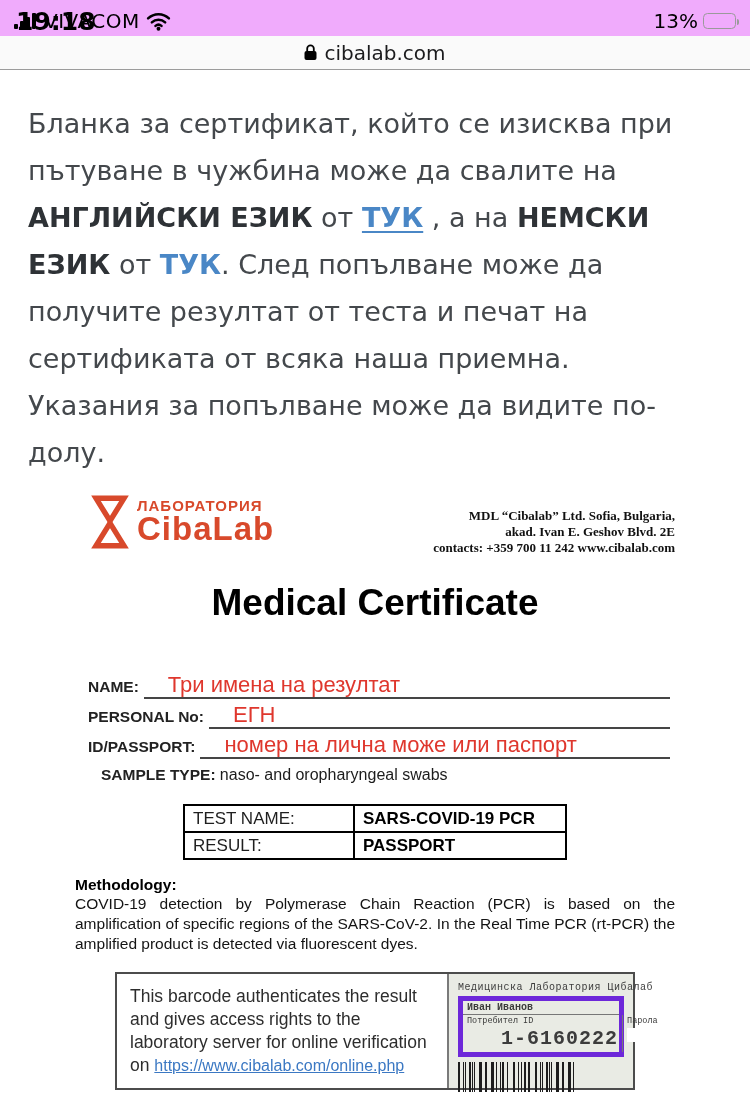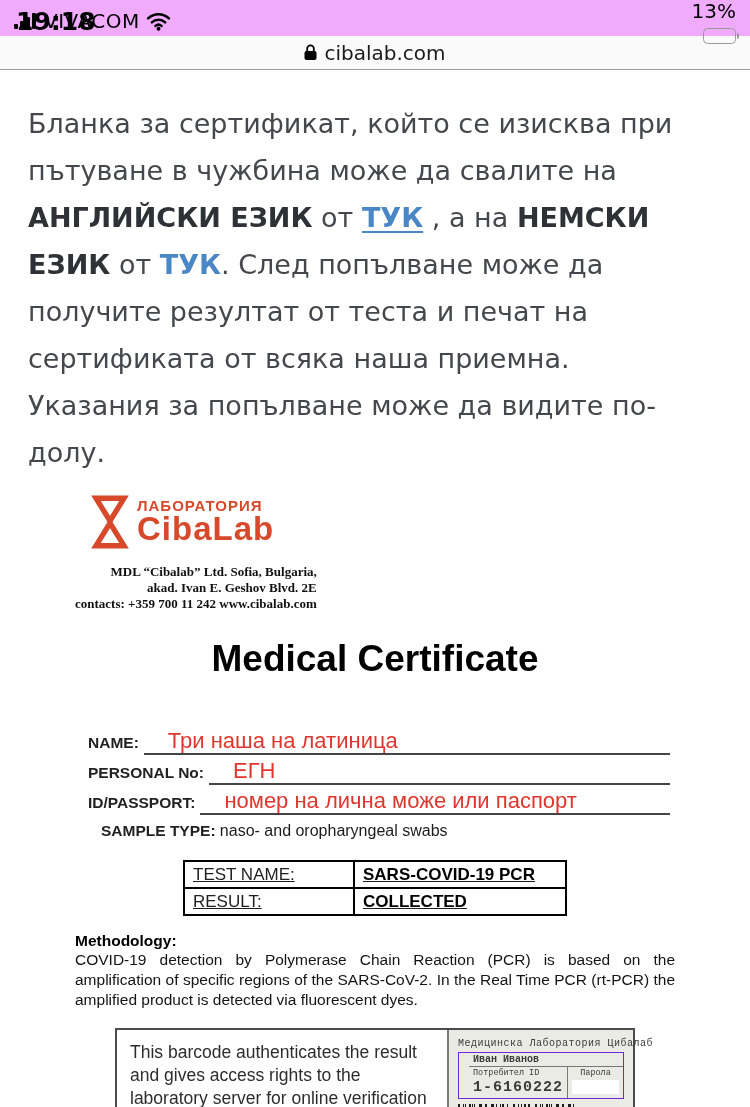--- a/index.html
+++ b/index.html
@@ -4,76 +4,76 @@
 <style>
   * { margin:0; padding:0; box-sizing:border-box; }
   html,body { width:750px; background:#ffffff; font-family:"DejaVu Sans", sans-serif; }
   body { min-height:1107px; position:relative; }
 
   
   .statusbar { height:36px; background:#f0abfc; display:flex; align-items:center; padding:6px 14px 0 14px; position:relative; }
   .sb-left { display:flex; align-items:center; gap:6px; }
   .sb-carrier { font-size:20px; color:#000; letter-spacing:0.5px; }
   .sb-time { position:absolute; left:16px; right:0; font-size:25px; font-weight:700; color:#000; }
-  .sb-right { margin-left:auto; display:flex; align-items:flex-end; gap:5px; z-index:2;flex-direction:column; }
+  .sb-right { margin-left:auto; display:flex; align-items:center; gap:5px; z-index:2; }
   .sb-batt-pct { font-size:20px; color:#000; }
   .batt { width:33px; height:16px; border:1.5px solid #9a9a9a; border-radius:4.5px; position:relative; padding:1.5px; }
   .batt-fill { width:15%; height:100%; background:#ff3b30; border-radius:1.5px; }
   .batt-tip { position:absolute; right:-4px; top:4.5px; width:2.5px; height:6px; background:#9a9a9a; border-radius:0 2px 2px 0; }
   .urlbar { height:34px; background:#fafafa; border-bottom:1.5px solid #9c9c9c; display:flex; align-items:center; justify-content:center; gap:7px; }
   .url-text { font-size:20px; color:#1b1b1d; }
 
   
   .intro { margin:30px 28px 0 28px; width:660px; font-size:27px; line-height:47px; color:#44484c; }
   .intro b { color:#2e3236; }
   .lnk { color:#4a87c6; font-weight:700; text-decoration:none; }
   .lnk.u { text-decoration:underline; text-decoration-thickness:2px; text-underline-offset:4px; }
 
   
   .cert { width:600px; margin:18px auto 0 75px; font-family:"Liberation Sans", sans-serif; color:#1c1c1c; }
-  .cert-head { display:flex; justify-content:space-between; align-items:flex-start;flex-direction:column; }
+  .cert-head { display:flex; justify-content:space-between; align-items:flex-start; }
   .logo { display:flex; align-items:center; gap:4px; margin-left:12px; }
   .logo-text { color:#d8492b; }
   .logo-line1 { font-size:15px; font-weight:700; letter-spacing:1px; }
   .logo-line2 { font-size:33px; font-weight:700; letter-spacing:1px; margin-top:-4px; }
   .addr { font-family:"Liberation Serif", serif; font-weight:700; font-size:13px; line-height:16px; text-align:right; margin-top:14px; color:#111; }
   .cert-title { text-align:center; font-size:37px; font-weight:700; margin-top:26px; color:#000; }
 
   .fields { margin:48px 0 0 13px; width:582px; }
   .frow { display:flex; align-items:flex-end; margin-bottom:3px; }
   .flabel { font-size:15.5px; font-weight:700; white-space:nowrap; padding-bottom:3px; color:#222; }
   .fline { flex:1; margin-left:5px; border-bottom:2px solid #454545; }
   .fanno { display:block; font-size:22px; line-height:25px; color:#df372d; padding-left:24px; white-space:nowrap; overflow:hidden; }
   .frow.sample { margin-top:22px; }
   .frow.sample .fanno { font-size:19px; padding-left:8px; }
   .stype { margin:7px 0 0 13px; font-size:15.5px; }
   .stype .flabel { padding-bottom:0; }
   .stype-val { font-size:16px; font-weight:400; color:#1c1c1c; }
 
-  .rtable { border-collapse:collapse; margin:20px 0 16px 108px;text-decoration:underline; }
+  .rtable { border-collapse:collapse; margin:20px 0 16px 108px; }
   .rtable td { border:2px solid #000; font-size:17px; padding:2.5px 8px; }
   .rtable .t-label { width:170px; color:#1f1f1f; }
   .rtable .t-value { width:212px; font-weight:700; color:#000; }
 
   .meth { margin-top:11px; width:600px; }
   .meth-title { font-size:15.5px; font-weight:700; color:#000; }
   .meth-text { font-size:15.5px; line-height:20px; text-align:justify; color:#141414; }
 
   .bcbox { margin:18px 0 0 40px; width:520px; height:118px; border:2px solid #4c4c4c; display:flex; background:#fff; }
   .bc-left { flex:1; padding:11px 12px 0 13px; font-size:17.5px; line-height:23px; color:#2d2d2d; }
   .bc-link { font-size:16px; color:#3b78c3; text-decoration:underline; }
   .bc-right { width:186px; border-left:2px solid #7a7a7a; background:#e9ebe4; padding:8px 9px 0 9px; font-family:"Liberation Mono", monospace; color:#3c3c3c; }
   .lc-header { font-size:10px; letter-spacing:0.5px; white-space:nowrap; }
-  .lc-table { border:1px solid #6d28d9; margin-top:3px; background:#e9ebe4;padding-left:10px; }
+  .lc-table { border:5px solid #6d28d9; margin-top:3px; background:#e9ebe4; }
   .lc-name { font-size:10px; font-weight:700; padding:1px 4px; border-bottom:1px solid #777; }
   .lc-row { display:flex; }
   .lc-cell-id { flex:1.15; padding:1px 4px 2px 4px; border-right:1px solid #777; }
   .lc-cell-pw { flex:1; padding:1px 4px 2px 4px; text-align:center; }
   .lc-small { font-size:8.5px; white-space:nowrap; }
-  .lc-id { font-size:15px; font-weight:700; letter-spacing:1px; margin-top:1px; white-space:nowrap; }
+  .lc-id { font-size:20px; font-weight:700; letter-spacing:1px; margin-top:1px; white-space:nowrap;margin-left:34px; }
   .lc-input { background:#fff; height:14px; margin-top:2px; }
   .lc-barcode { margin-top:5px; height:30px; width:118px;
     background:
       repeating-linear-gradient(90deg,#1d1d1d 0 2px,transparent 2px 5px,#1d1d1d 5px 6px,transparent 6px 11px),
       repeating-linear-gradient(90deg,#1d1d1d 0 1px,transparent 1px 7px);
   }
 
   svg .stroke { fill:none; stroke:#000; stroke-width:2.4; stroke-linecap:round; }
 </style>
 </head>
@@ -134,21 +134,21 @@
       <div>contacts: +359 700 11 242 www.cibalab.com</div>
     </div>
   </div>
 
   <div class="cert-title">Medical Certificate</div>
 
   <div class="fields">
     <div class="frow">
       <span class="flabel">NAME:</span>
       <span class="fline">
-        <span class="fanno">Три наша на латиница</span>
+        <span class="fanno">Три имена на резултат</span>
       </span>
     </div>
     <div class="frow">
       <span class="flabel">PERSONAL No:</span>
       <span class="fline">
         <span class="fanno">ЕГН</span>
       </span>
     </div>
     <div class="frow">
       <span class="flabel">ID/PASSPORT:</span>
@@ -163,21 +163,21 @@
   </div>
 
   <table class="rtable">
     <tbody>
         <tr>
       <td class="t-label">TEST NAME:</td>
       <td class="t-value">SARS-COVID-19 PCR</td>
     </tr>
     <tr>
       <td class="t-label">RESULT:</td>
-      <td class="t-value">COLLECTED</td>
+      <td class="t-value">PASSPORT</td>
     </tr>
   </tbody>
     </table>
 
   <div class="meth">
     <div class="meth-title">Methodology:</div>
     <div class="meth-text">COVID-19 detection by Polymerase Chain Reaction (PCR) is based on the amplification of specific regions of the SARS-CoV-2. In the Real Time PCR (rt-PCR) the amplified product is detected via fluorescent dyes.</div>
   </div>
 
   <div class="bcbox">

